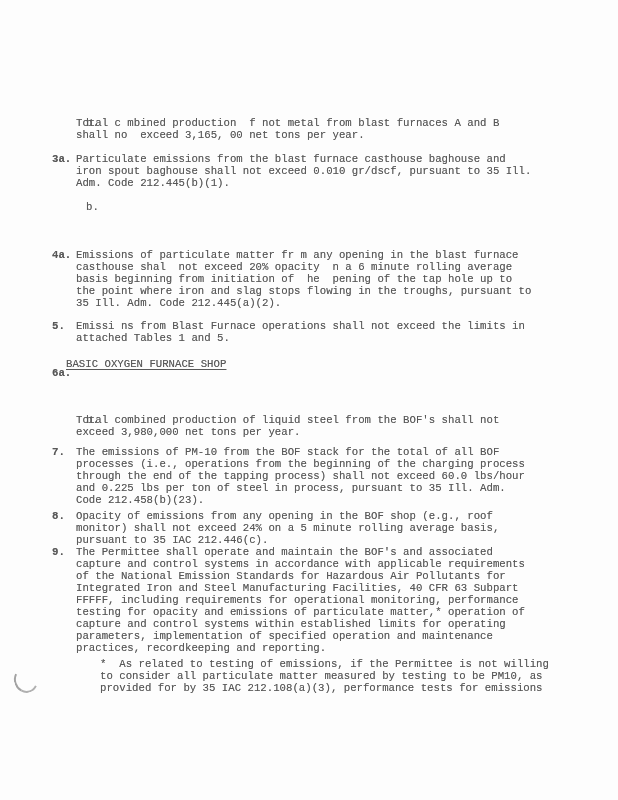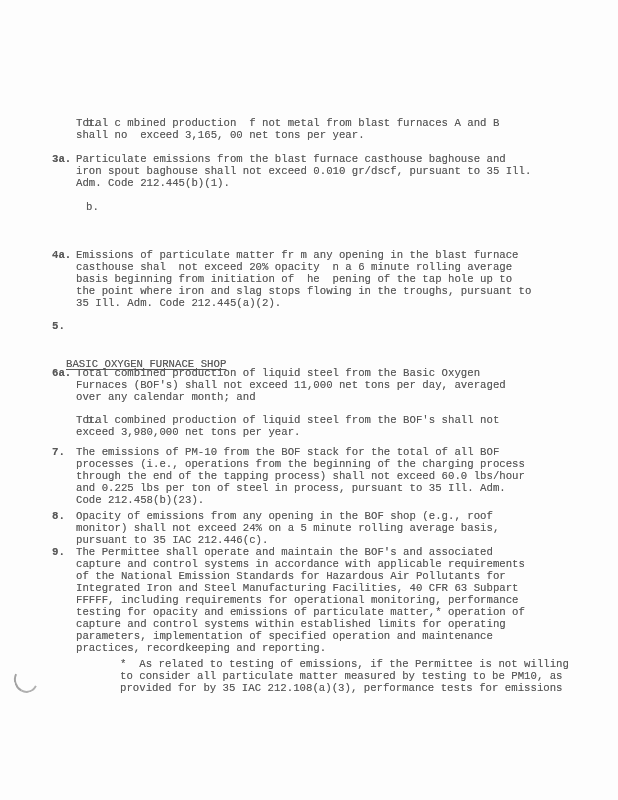--- a/index.html
+++ b/index.html
@@ -23,21 +23,21 @@
   .p4{top:320px;} .p5{top:367px;} .p6{top:414px;} .p7{top:446px;}
   .p8{top:510px;} .p9{top:546px;}
   .heading{
     position:absolute;left:66px;top:358px;
     text-decoration:underline;
     text-underline-offset:2px;
     white-space:pre;
     text-align:center;
   }
   .footnote{
-    position:absolute;left:120px;top:658px;
+    position:absolute;left:100px;top:658px;
     white-space:pre;
   }
   .scan-mark{
     position:absolute;left:14px;top:667px;
     width:20px;height:22px;
     border:2.5px solid transparent;
     border-left-color:#a3a3a3;
     border-bottom-color:#b0b0b0;
     border-radius:50%;
     transform:rotate(-18deg);
@@ -69,29 +69,28 @@
     <span class="lbl lbl-a">4a.</span>
     <div class="ptext">Emissions of particulate matter fr m any opening in the blast furnace
 casthouse shal  not exceed 20% opacity  n a 6 minute rolling average
 basis beginning from initiation of  he  pening of the tap hole up to
 the point where iron and slag stops flowing in the troughs, pursuant to
 35 Ill. Adm. Code 212.445(a)(2).</div>
   </div>
 
   <div class="para p4">
     <span class="lbl lbl-a">5.</span>
+    <div class="ptext">Emissi ns from Blast Furnace operations shall not exceed the limits in
+attached Tables 1 and 5.</div>
   </div>
 
   <div class="heading">BASIC OXYGEN FURNACE SHOP</div>
 
   <div class="para p5">
     <span class="lbl lbl-a">6a.</span>
-    <div class="ptext">Total combined production of liquid steel from the Basic Oxygen
-Furnaces (BOF's) shall not exceed 11,000 net tons per day, averaged
-over any calendar month; and</div>
   </div>
 
   <div class="para p6">
     <span class="lbl lbl-b">b.</span>
     <div class="ptext">Total combined production of liquid steel from the BOF's shall not
 exceed 3,980,000 net tons per year.</div>
   </div>
 
   <div class="para p7">
     <span class="lbl lbl-a">7.</span>

